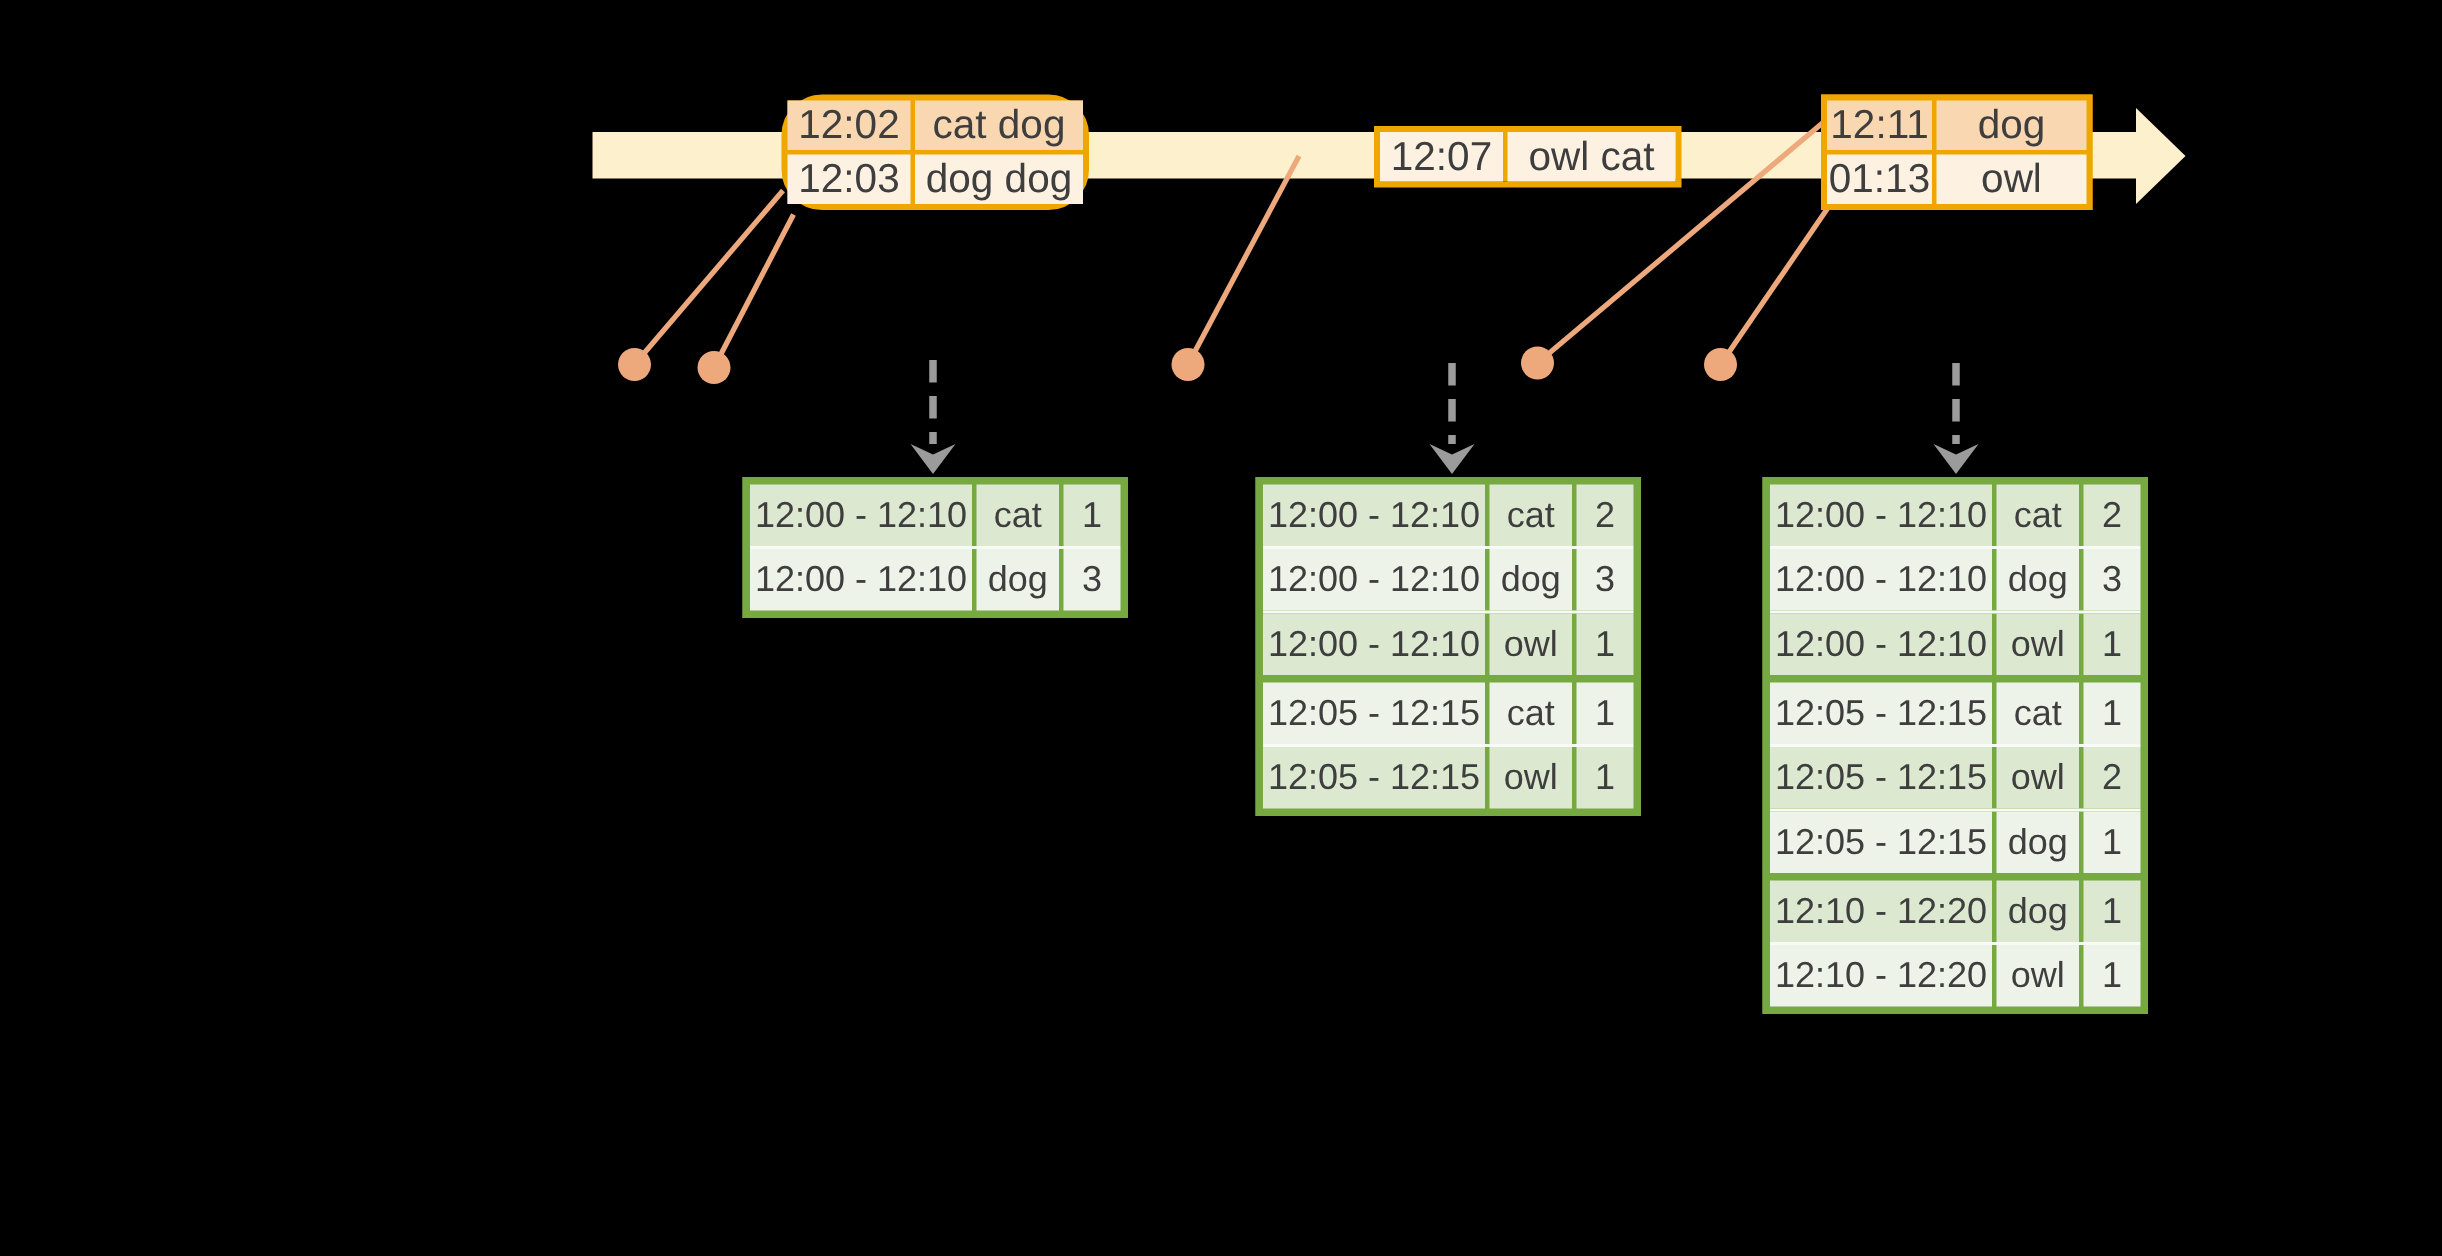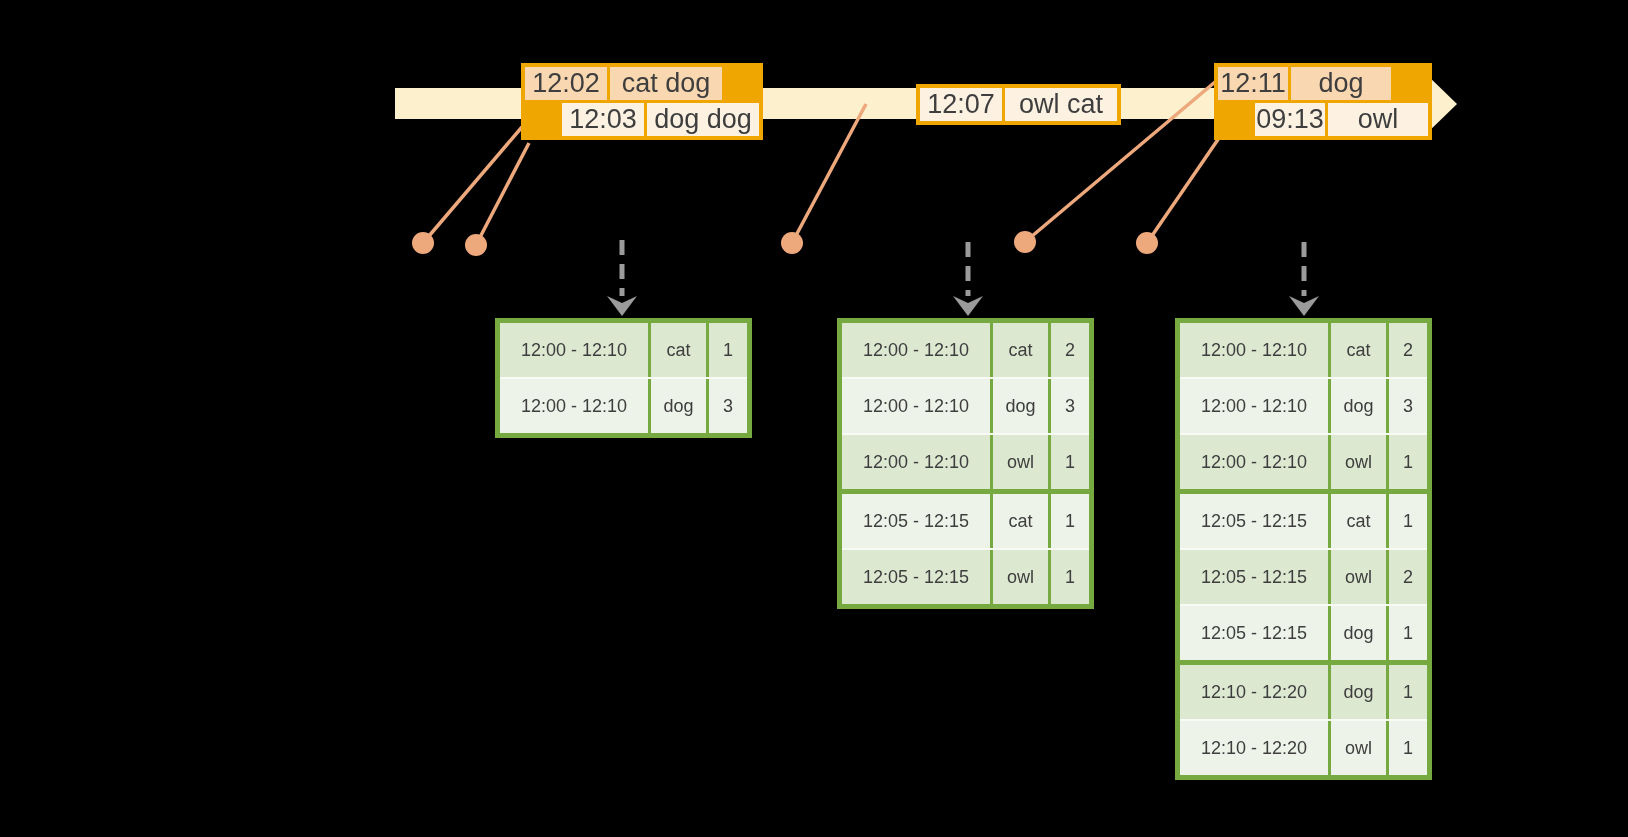--- a/index.html
+++ b/index.html
@@ -21,46 +21,46 @@
   .overlay .connector{stroke:var(--salmon);stroke-width:3.5;}
   .overlay .dot{fill:var(--salmon);}
   .overlay .trigger-stem{stroke:var(--gray);stroke-width:5;stroke-dasharray:15 9;}
   .overlay .trigger-head{fill:var(--gray);}
   
   .event-box{
     position:absolute;z-index:3;width:fit-content;
     border:4px solid var(--orange);background:var(--orange);
   }
   .ev-row{display:grid;column-gap:3px;background:var(--orange);}
-  .ev-row + .ev-row{border-top:3px solid var(--orange);margin-left:37px;}
+  .ev-row + .ev-row{border-top:3px solid var(--orange);}
   .box-1 .ev-row,.box-2 .ev-row{grid-template-columns:82px 112px;}
   .box-3 .ev-row{grid-template-columns:70px 100px;border-radius:16px;}
-  .box-1{left:521px;top:63px;}
+  .box-1{left:521px;top:63px;border-radius:27px;}
   .box-2{left:916px;top:84px;}
   .box-3{left:1214px;top:63px;}
   .ev-row .cell{
     height:33px;display:flex;align-items:center;justify-content:center;
     font-size:27px;
   }
   .ev-row.dark .cell{background:var(--ev-dark);}
   .ev-row.light .cell{background:var(--ev-light);}
   
   .result-table{
     position:absolute;z-index:3;width:fit-content;
     border:5px solid var(--green);background:var(--green);
   }
   .table-1{left:495px;top:318px;}
   .table-2{left:837px;top:318px;}
   .table-3{left:1175px;top:318px;}
   .rt-row{display:grid;grid-template-columns:148px 55px 38px;column-gap:3px;background:var(--green);}
   .rt-row + .rt-row{border-top:2px solid var(--sep);}
   .rt-row.group-start{border-top:5px solid var(--green);}
   .rt-row .cell{
-    height:54px;display:flex;align-items:center;justify-content:center;
-    font-size:18px;
+    height:41px;display:flex;align-items:center;justify-content:center;
+    font-size:24px;
   }
   .rt-row.dark .cell{background:var(--rt-dark);}
   .rt-row.light .cell{background:var(--rt-light);}
 </style>
 </head>
 <body>
 
 <div class="stage">
 
   <div class="band"></div>
@@ -103,21 +103,21 @@
         <div class="cell time">12:07</div>
         <div class="cell words">owl cat</div>
       </div>
     </div>
   <div class="event-box box-3">
       <div class="ev-row dark">
         <div class="cell time">12:11</div>
         <div class="cell words">dog</div>
       </div>
       <div class="ev-row light">
-        <div class="cell time">09:13</div>
+        <div class="cell time">01:13</div>
         <div class="cell words">owl</div>
       </div>
     </div>
 
   <div class="result-table table-1">
       <div class="rt-row dark">
         <div class="cell win">12:00 - 12:10</div>
         <div class="cell word">cat</div>
         <div class="cell count">1</div>
       </div>

